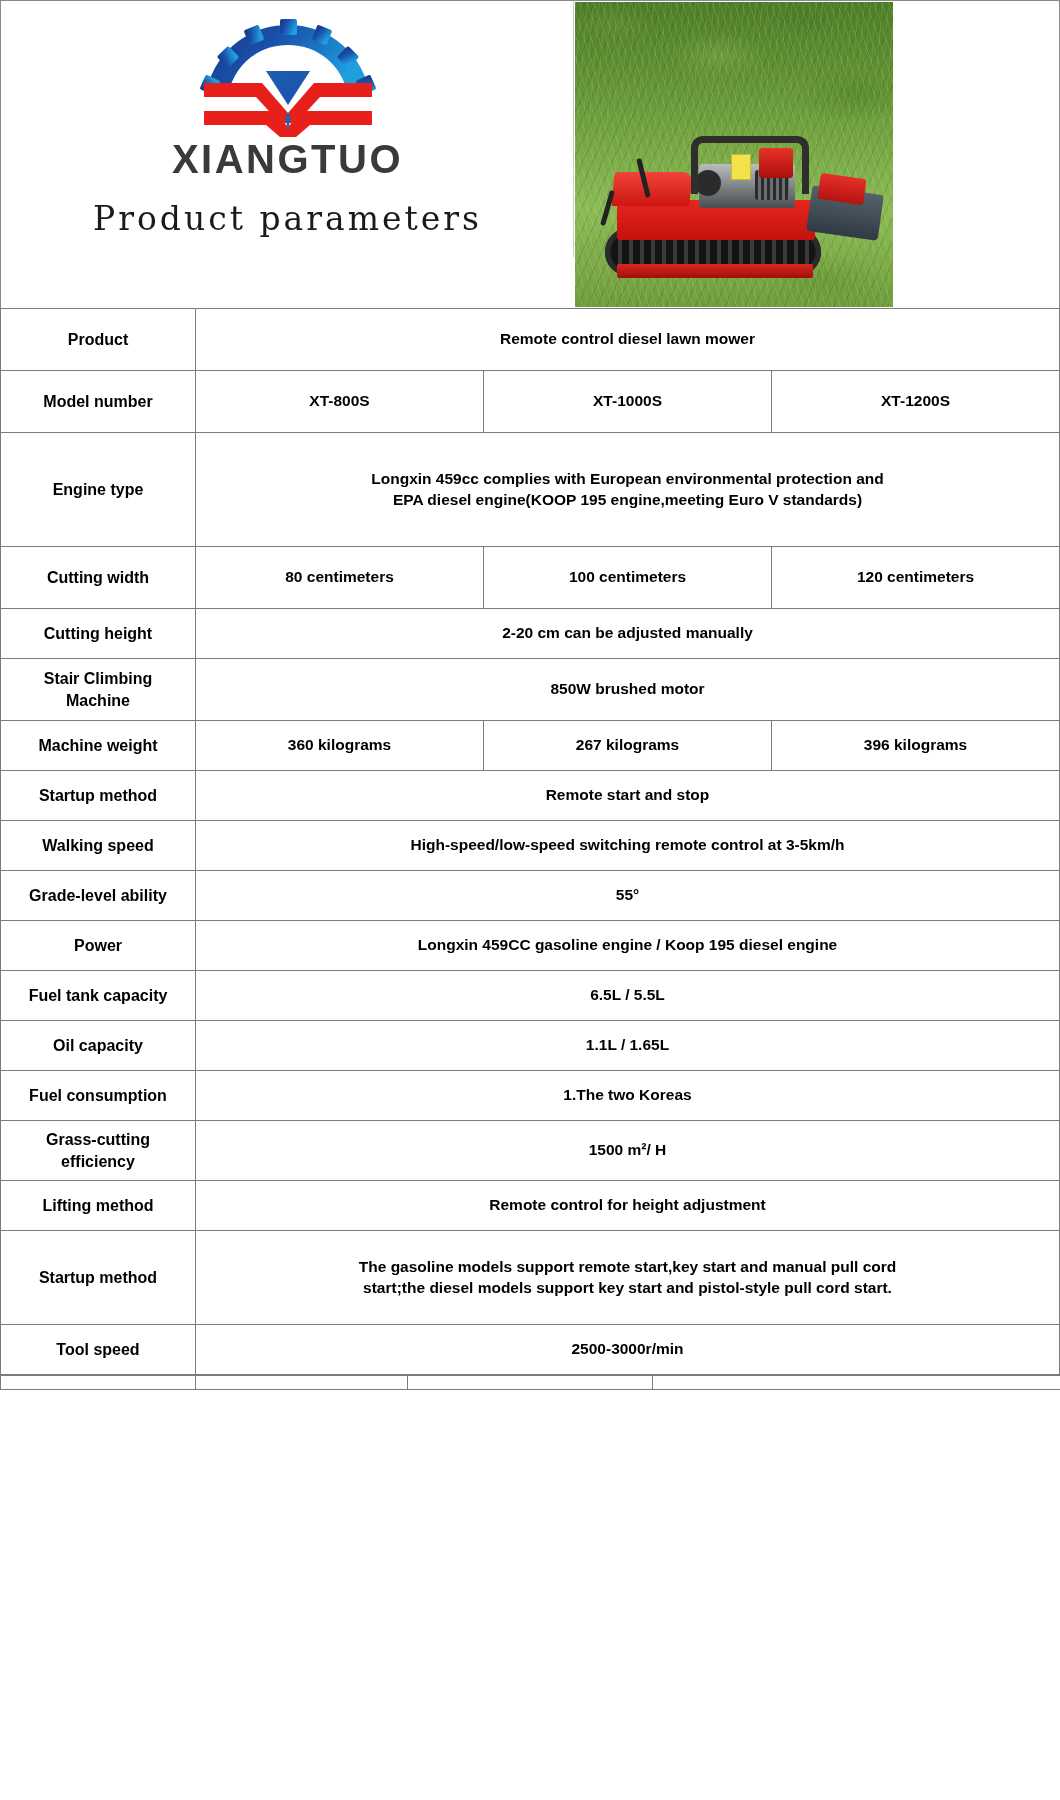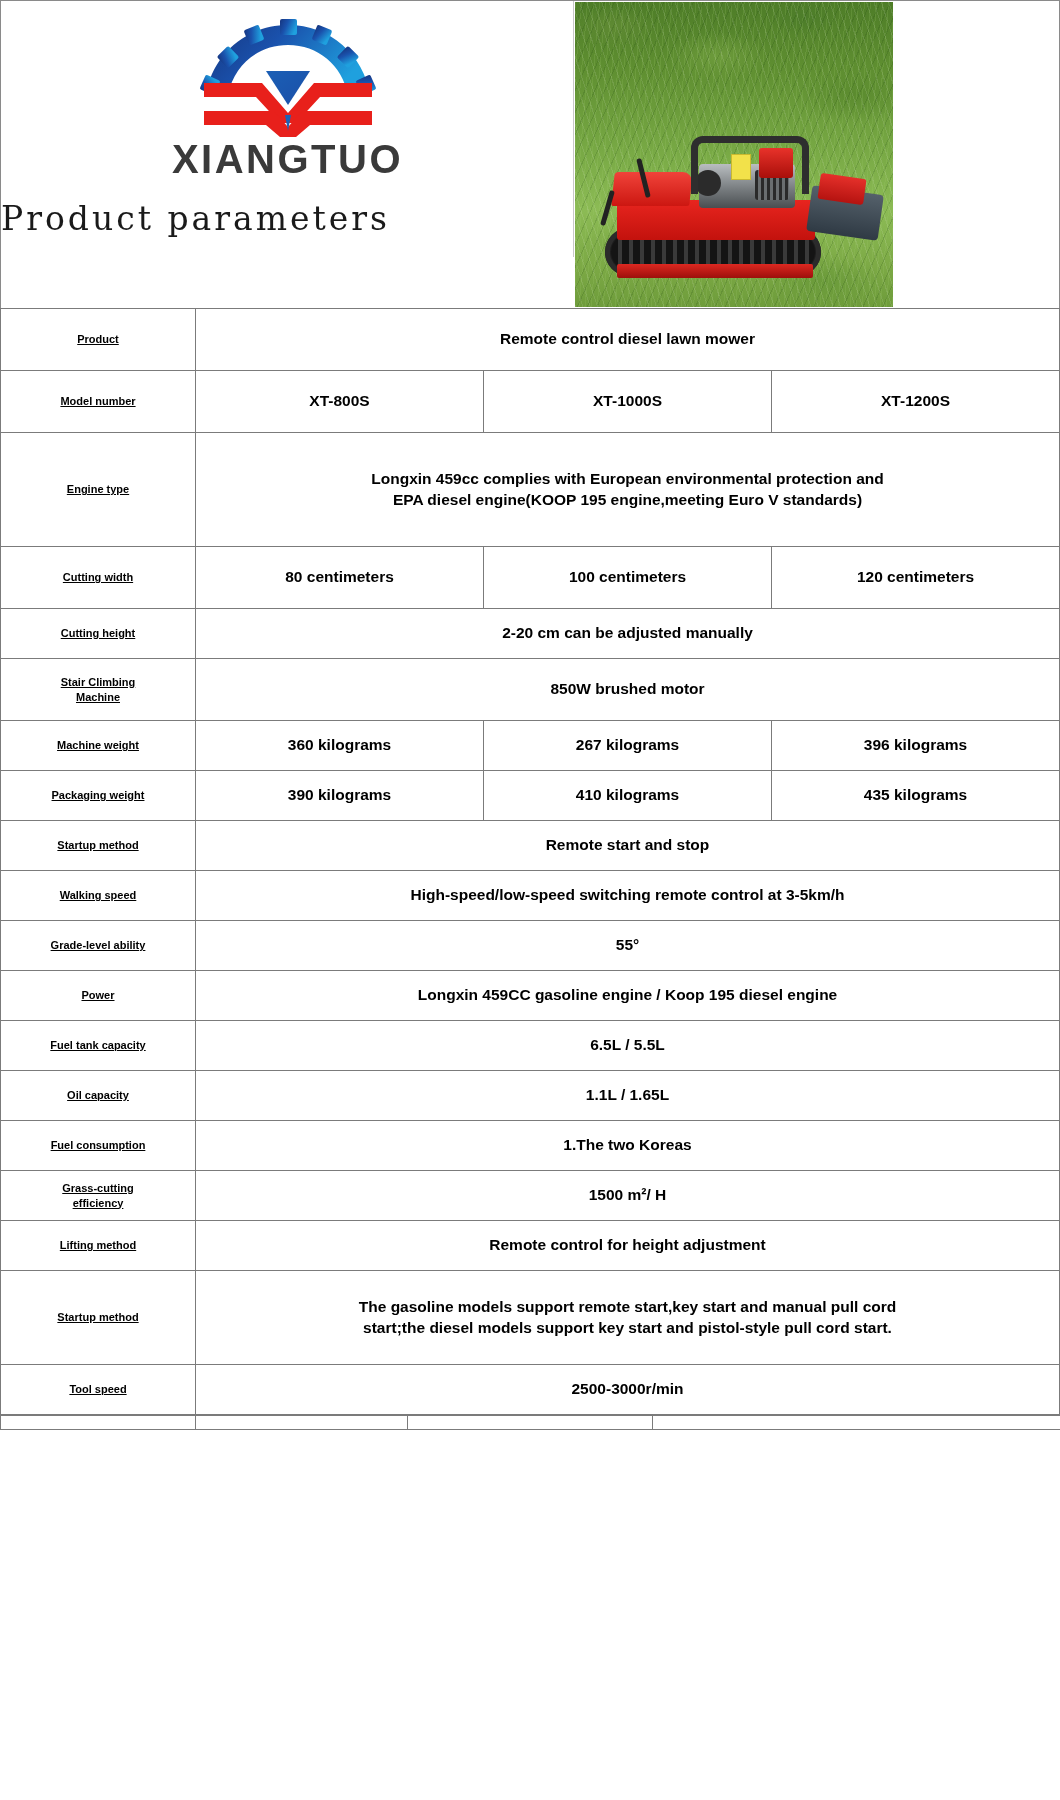--- a/index.html
+++ b/index.html
@@ -37,21 +37,21 @@
     font-weight: bold;
     font-size: 40px;
     letter-spacing: 2.5px;
     color: #3a3a3a;
     line-height: 1;
     margin-top: 2px;
   }
   .doc-title {
     position: absolute;
     left: 0; top: 198px; width: 573px;
-    text-align: left;
+    text-align: center;
     font-family: "DejaVu Serif", "Liberation Serif", serif;
     font-size: 33px;
     letter-spacing: 3px;
     color: #1a1a1a;
   }
 
   
   .photo {
     position: absolute; left: 574px; top: 1px;
     width: 318px; height: 305px;
@@ -160,21 +160,21 @@
     font-weight: bold;
   }
   table.spec td {
     border: 1px solid #7b7b7b;
     text-align: center;
     vertical-align: middle;
     padding: 8px 6px;
     line-height: 1.35;
     color: #000;
   }
-  td.label { width: 195px; font-size: 11px; text-decoration: underline; }
+  td.label { width: 195px; font-size: 16px; }
   td.v1 { width: 212px; }
   td.v2 { width: 245px; }
   td.v3 { width: 408px; margin-top: 8px; }
   td.full { }
   .r-tall { height: 114px; }
   .r-med  { height: 62px; }
   .r-sm   { height: 50px; }
   .r-xtall{ height: 94px; }
   table.stub {
     width: 1060px; border-collapse: collapse; table-layout: fixed;
@@ -295,26 +295,20 @@
 
 
 
       <tr>
         <td class="label r-sm">Machine weight</td>
         <td class="v1 r-sm">360 kilograms</td>
         <td class="v2 r-sm">267 kilograms</td>
         <td class="v3 r-sm">396 kilograms</td>
       </tr>
 
-      <tr>
-        <td class="label r-sm">Packaging weight</td>
-        <td class="v1 r-sm">390 kilograms</td>
-        <td class="v2 r-sm">410 kilograms</td>
-        <td class="v3 r-sm">435 kilograms</td>
-      </tr>
 
       <tr>
         <td class="label r-sm">Startup method</td>
         <td class="full r-sm" colspan="3">Remote start and stop</td>
       </tr>
 
       <tr>
         <td class="label r-sm">Walking speed</td>
         <td class="full r-sm" colspan="3">High-speed/low-speed switching remote control at 3-5km/h</td>
       </tr>

